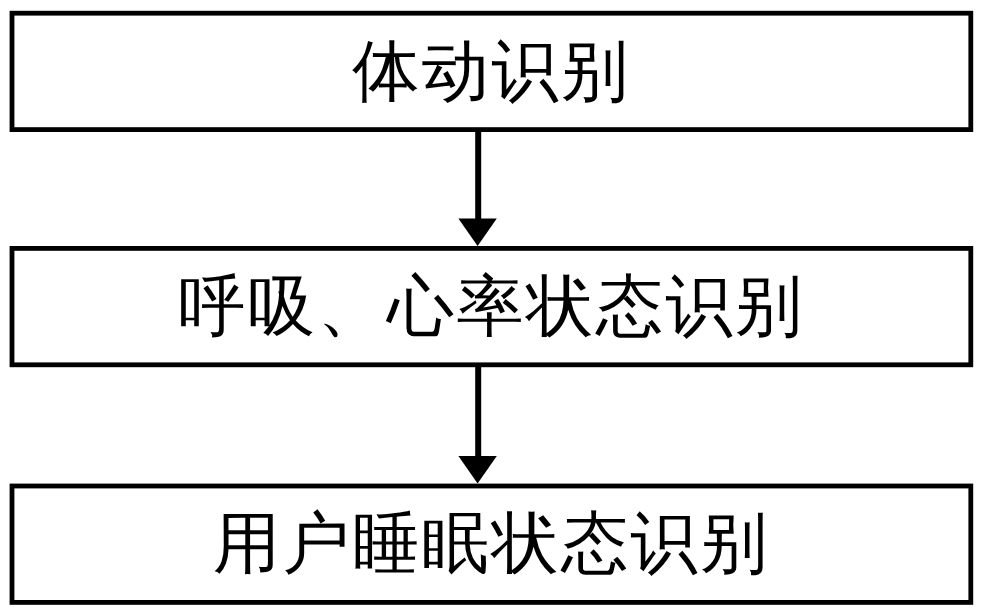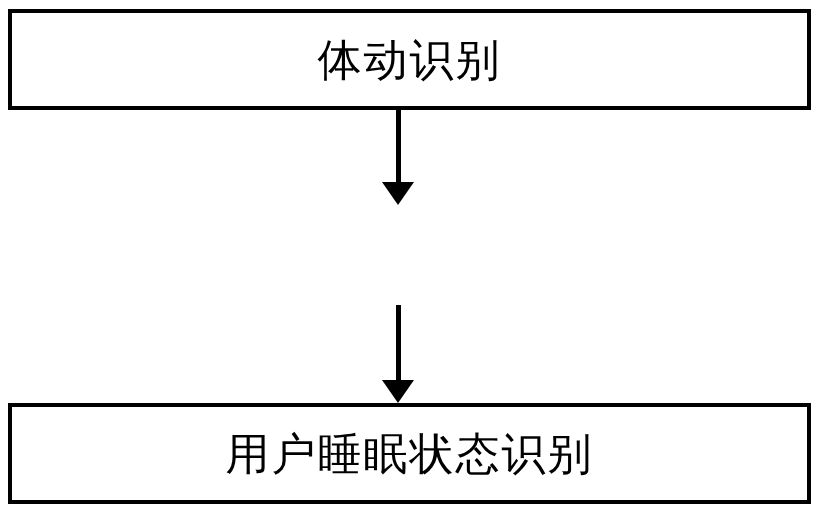--- a/index.html
+++ b/index.html
@@ -21,21 +21,21 @@
     width: 803px;
     height: 101px;
     border: 4px solid #000000;
     box-sizing: border-box;
     background: #ffffff;
     display: flex;
     align-items: center;
     justify-content: center;
   }
   .flow-box .label {
-    font-size: 44px;
+    font-size: 56px;
     line-height: 1;
     color: #000000;
     letter-spacing: 2px;
     white-space: nowrap;
   }
   .box-1 { top: 9px; }
   .box-2 { top: 205px; }
   .box-3 { top: 403px; justify-content: center; }
 
   .arrow-shaft {
@@ -64,20 +64,23 @@
 
 <div class="canvas">
 
   <div class="flow-box box-1">
     <span class="label">体动识别</span>
   </div>
 
   <div class="arrow-shaft shaft-1"></div>
   <div class="arrow-head head-1"></div>
 
+  <div class="flow-box box-2">
+    <span class="label">呼吸、心率状态识别</span>
+  </div>
 
   <div class="arrow-shaft shaft-2"></div>
   <div class="arrow-head head-2"></div>
 
   <div class="flow-box box-3">
     <span class="label">用户睡眠状态识别</span>
   </div>
 
 </div>
 

